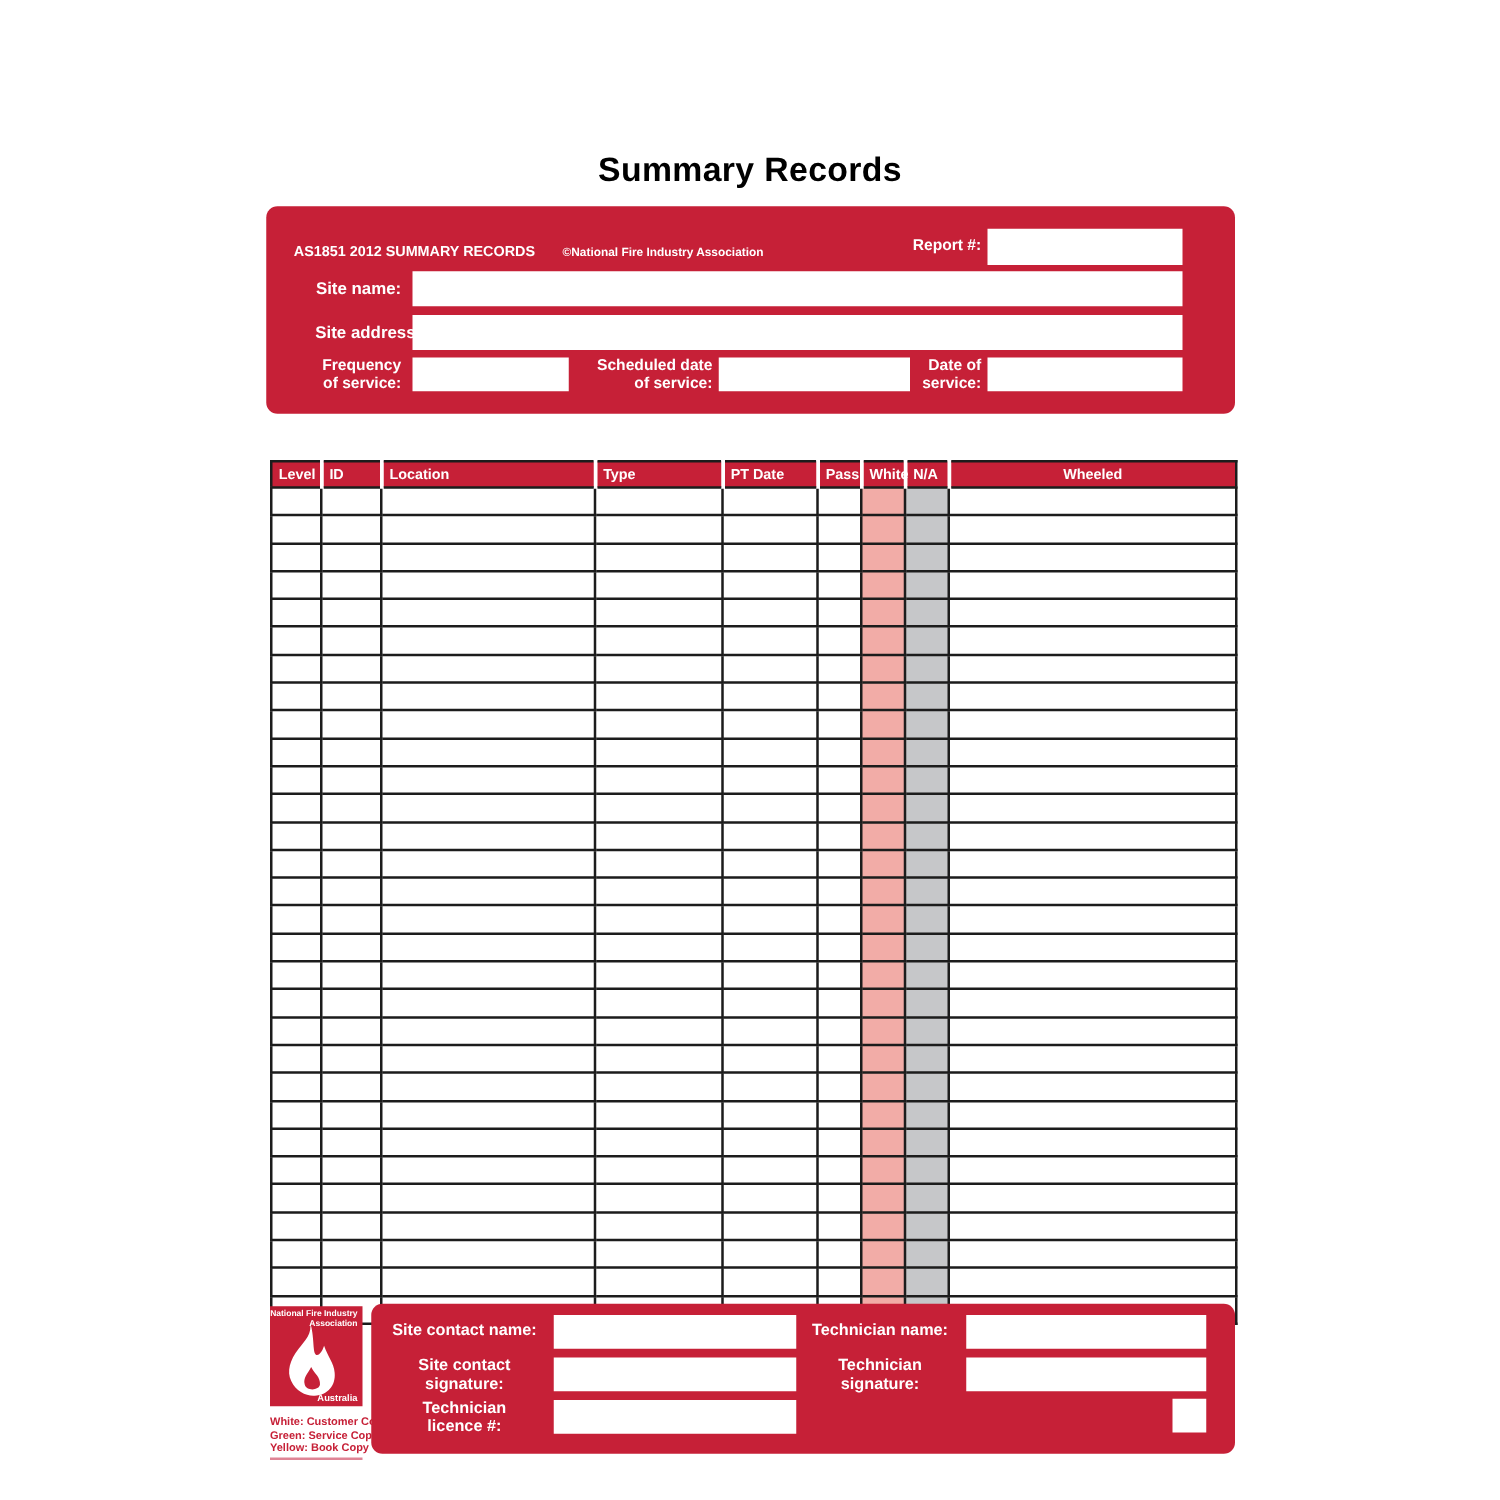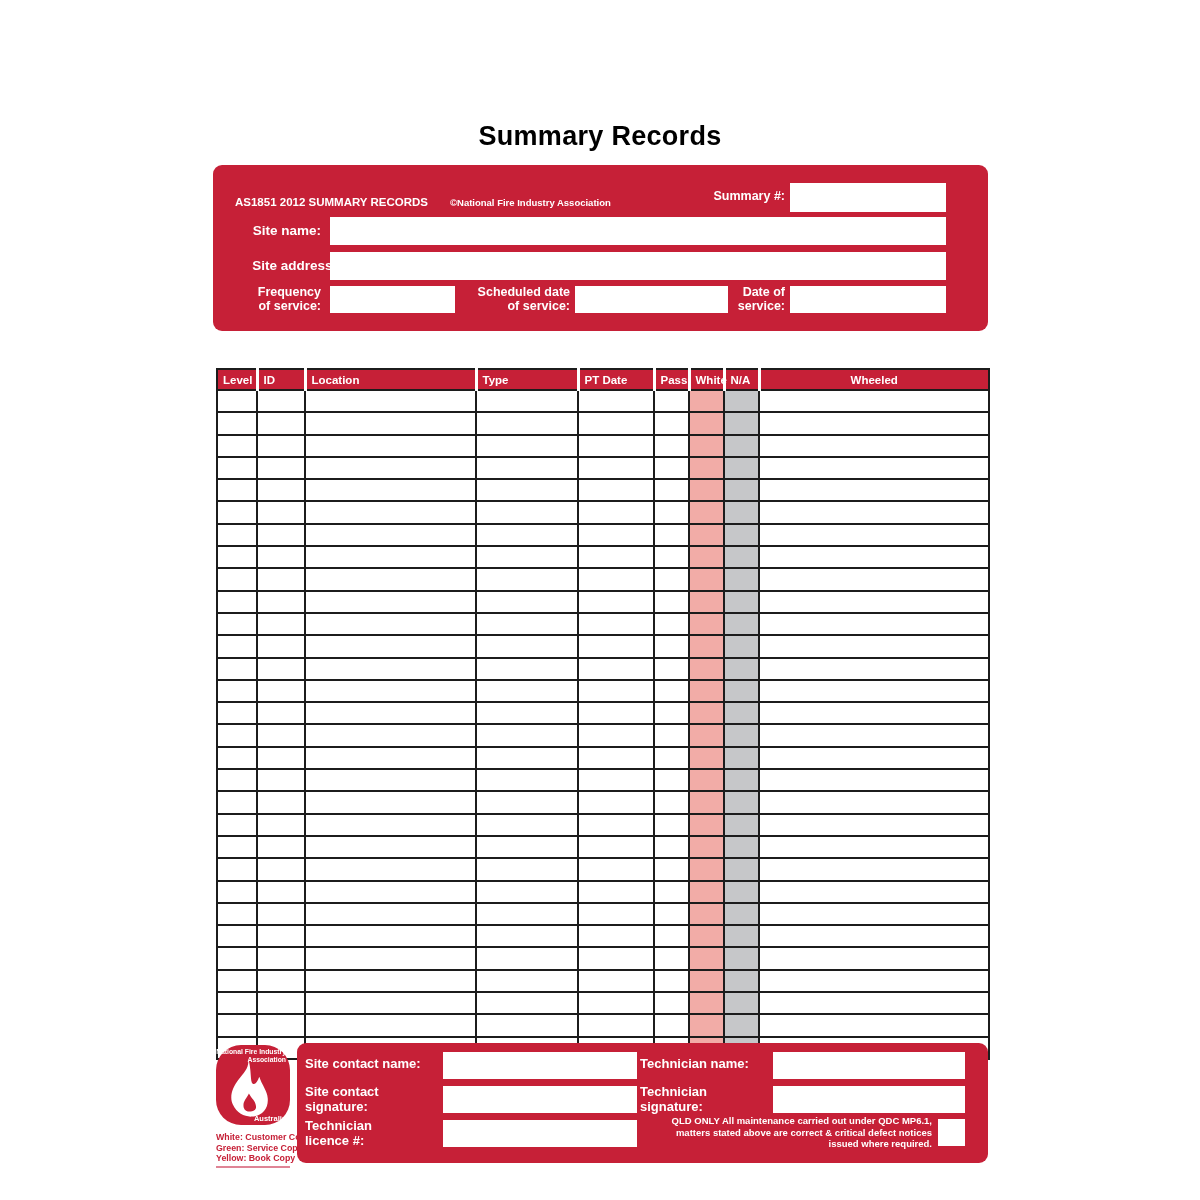--- a/index.html
+++ b/index.html
@@ -49,30 +49,30 @@
     background:var(--red);color:#fff;font-size:11.5px;font-weight:bold;
     height:17px;padding:1px 0 1px 5px;text-align:left;vertical-align:middle;
     border-right:3px solid #fff;border-bottom:0;white-space:nowrap;
   }
   table.summary th.center{text-align:center;padding-left:0;}
   table.summary th:last-child{border-right:0;}
   table.summary td{border:2px solid var(--line);height:20.3px;padding:0;}
   table.summary td.pink{background:var(--pink);}
   table.summary td.gray{background:var(--gray);}
   
-  .logo-box{left:216px;top:1045px;width:74px;height:80px;background:var(--red);border-radius:25px;}
+  .logo-box{left:216px;top:1045px;width:74px;height:80px;background:var(--red);}
   .logo-org{position:absolute;right:4px;top:3px;color:#fff;font-size:6.8px;font-weight:bold;
             text-align:right;line-height:7.6px;white-space:pre-line;}
   .logo-flame{position:absolute;left:2px;top:11px;}
   .logo-country{position:absolute;right:4px;bottom:2px;color:#fff;font-size:7.5px;font-weight:bold;}
   .copies{left:216px;top:1132px;width:120px;color:var(--red);font-size:8.8px;font-weight:bold;
           line-height:10.5px;white-space:pre-line;}
   .copies-line{left:216px;top:1166px;width:74px;height:2px;background:#df8495;}
   .footer-box{left:297px;top:1043px;width:691px;height:120px;background:var(--red);border-radius:9px;}
-  .footer-box .lbl{position:absolute;color:#fff;font-weight:bold;font-size:13px;text-align:left;}
+  .footer-box .lbl{position:absolute;color:#fff;font-weight:bold;font-size:13px;text-align:center;}
   .footer-box .two{white-space:pre-line;line-height:15px;}
   .scn-label{left:8px;top:13px;width:133px;}
   .f-scn{left:146px;top:9px;width:194px;height:27px;}
   .tn-label{left:343px;top:13px;width:128px;}
   .f-tn{left:476px;top:9px;width:192px;height:27px;}
   .scs-label{left:8px;top:41px;width:133px;}
   .f-scs{left:146px;top:43px;width:194px;height:27px;}
   .ts-label{left:343px;top:41px;width:128px;}
   .f-ts{left:476px;top:43px;width:192px;height:27px;}
   .tl-label{left:8px;top:75px;width:133px;}
@@ -83,21 +83,21 @@
 </style>
 </head>
 <body>
 
 <div class="abs page-title">Summary Records</div>
 
 <div class="abs header-box">
   <div class="abs h-line2">
     <span>AS1851 2012 SUMMARY RECORDS</span><span class="h-copy">©National Fire Industry Association</span>
   </div>
-  <div class="abs lbl report-label">Summary #:</div>
+  <div class="abs lbl report-label">Report #:</div>
   <input class="fld f-report" value="" style="">
   <div class="abs lbl sitename-label">Site name:</div>
   <input class="fld f-sitename" value="" style="">
   <div class="abs lbl siteaddr-label">Site address:</div>
   <input class="fld f-siteaddr" value="" style="">
   <div class="abs lbl two-line freq-label">Frequency
 of service:</div>
   <input class="fld f-freq" value="" style="">
   <div class="abs lbl two-line sched-label">Scheduled date
 of service:</div>
@@ -488,15 +488,14 @@
   <input class="fld f-tn" value="" style="">
   <div class="lbl two scs-label">Site contact
 signature:</div>
   <input class="fld f-scs" value="" style="">
   <div class="lbl two ts-label">Technician
 signature:</div>
   <input class="fld f-ts" value="" style="">
   <div class="lbl two tl-label">Technician
 licence #:</div>
   <input class="fld f-tl" value="" style="">
-  <div class="qld-note">QLD ONLY All maintenance carried out under QDC MP6.1, matters stated above are correct &amp; critical defect notices issued where required.</div>
   <button class="qld-check"></button>
 </div>
 
 </body></html>

